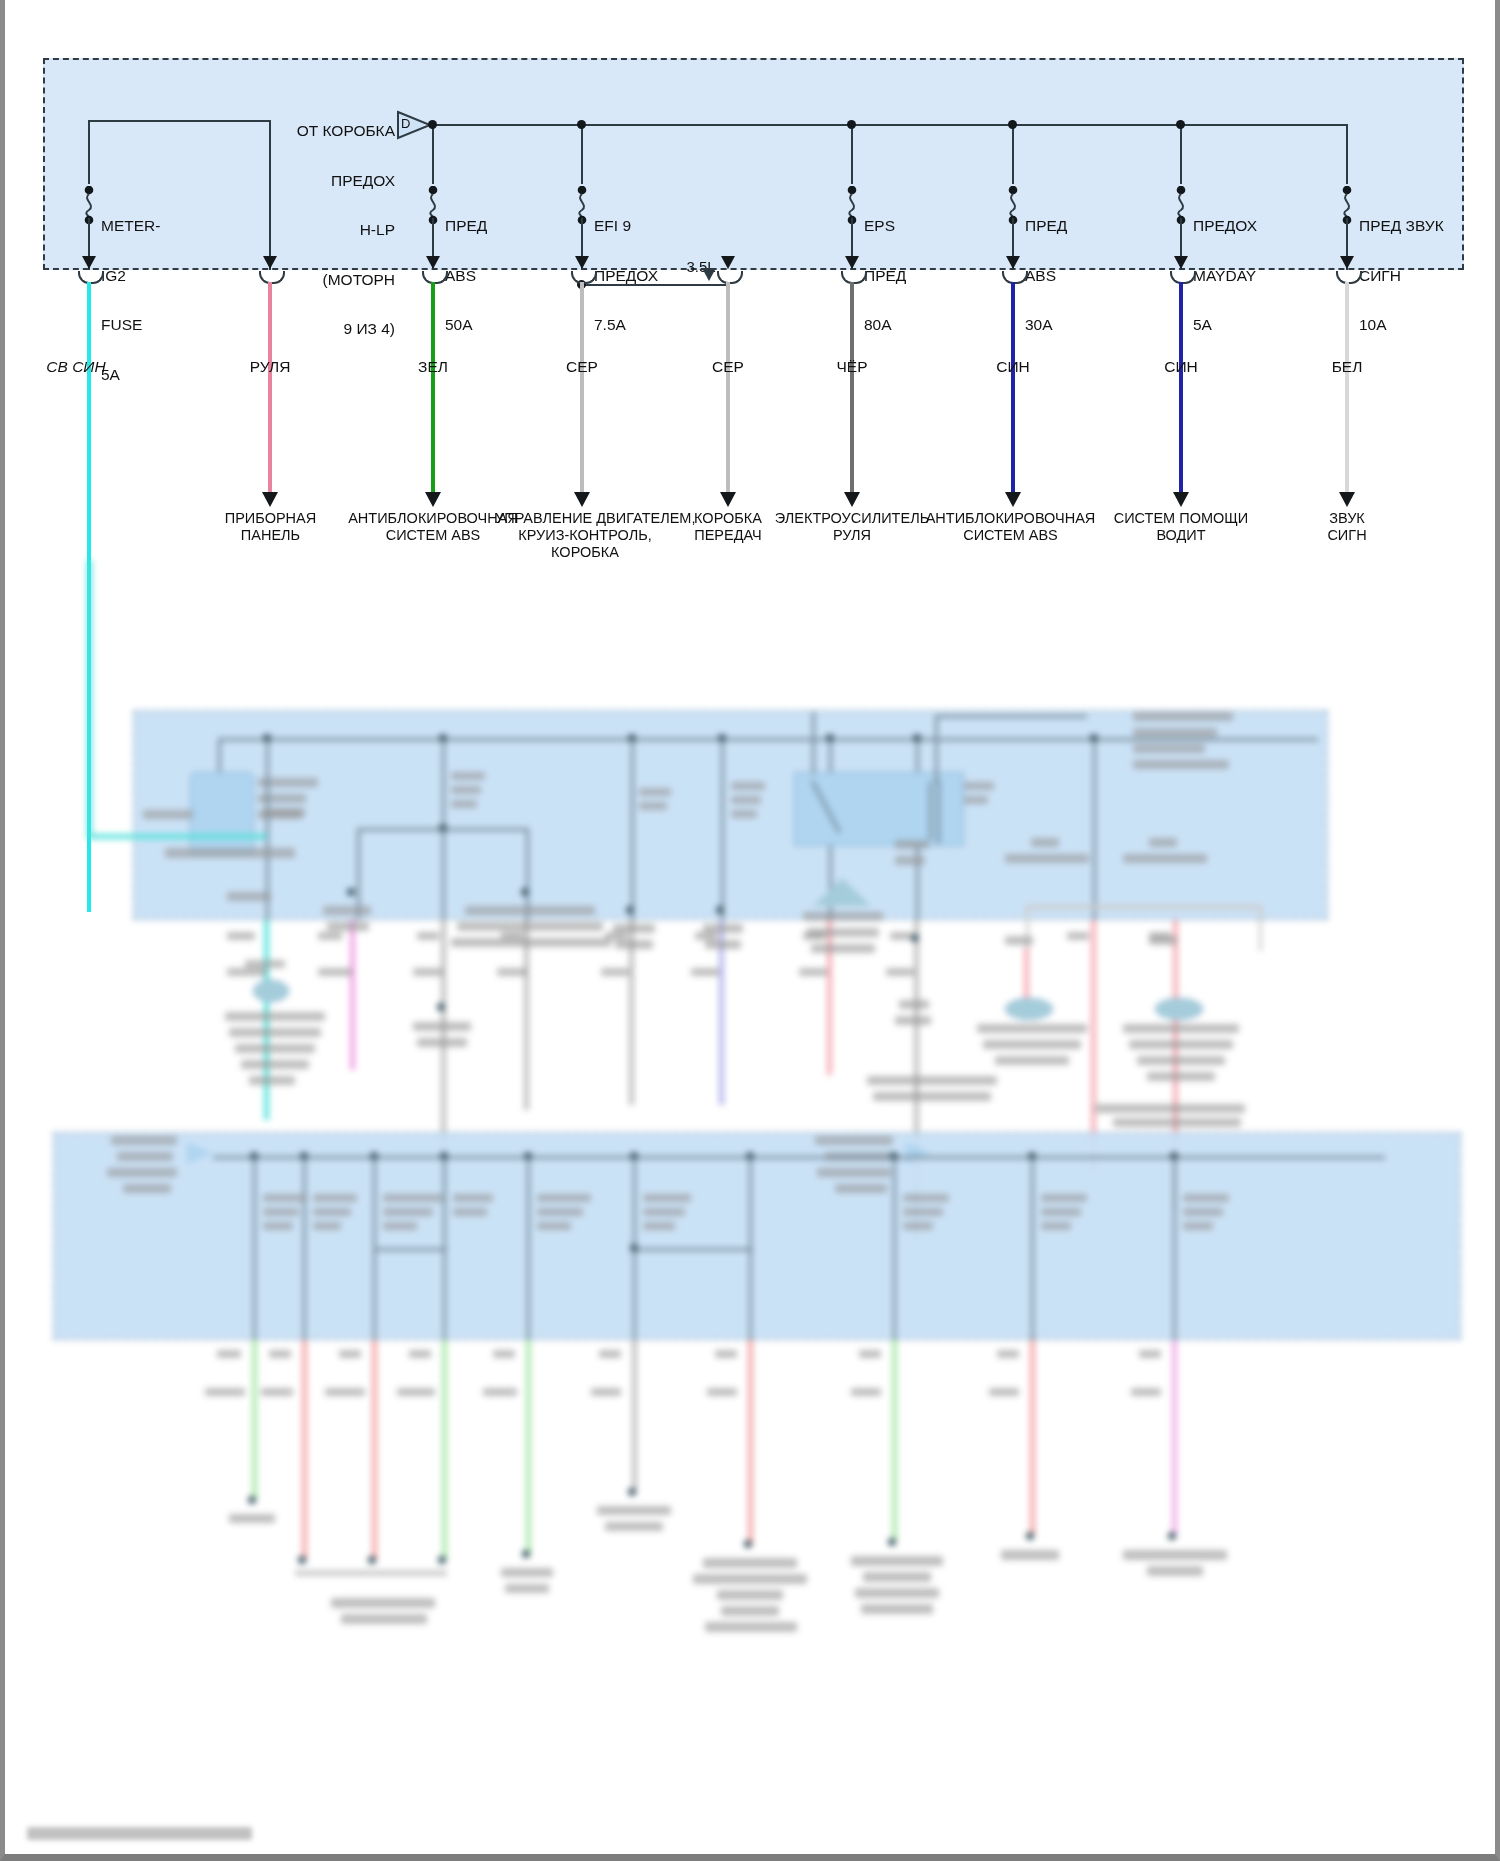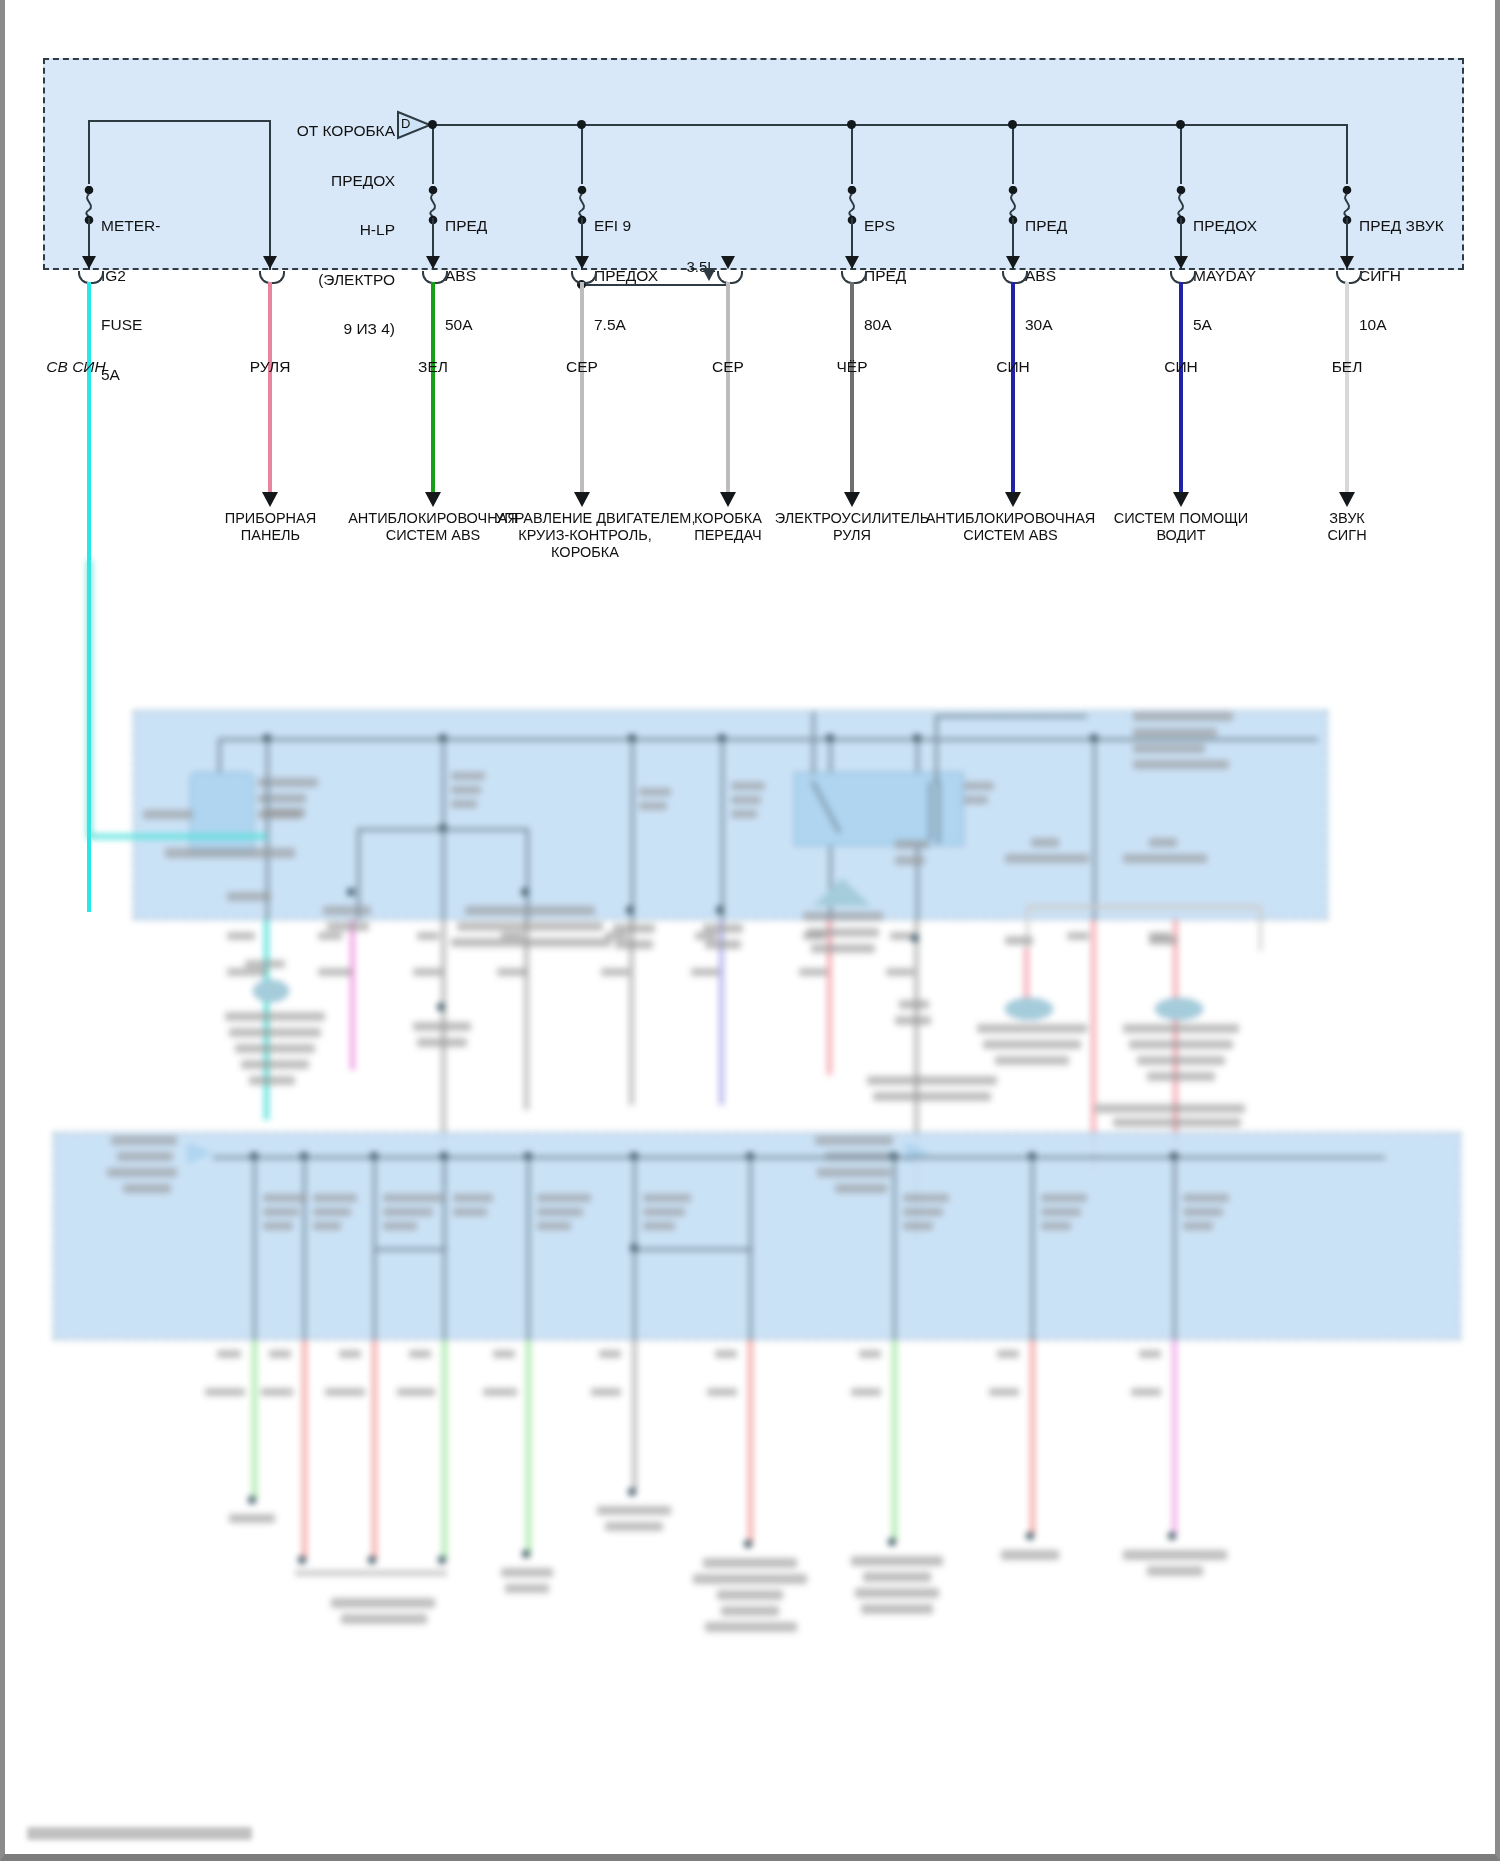--- a/index.html
+++ b/index.html
@@ -72,21 +72,21 @@
     <div>(ЛЕВАЯ СТОРОН МОТОРН ОТСЕКА)</div>
     <div>МОТОРНЫ ОТСЕК (БЛОК РЕЛЕ)</div>
   </div>
 
   <div id="topbox"></div>
 
   <div class="txt rgt" style="left:240px;top:90px;width:150px;font-size:15.5px;line-height:16.5px;">
     <div>ОТ КОРОБКА</div>
     <div>ПРЕДОХ</div>
     <div>H-LP</div>
-    <div>(ЭЛЕКТРО</div>
+    <div>(МОТОРН</div>
     <div>9 ИЗ 4)</div>
   </div>
 
   <div class="dtri" style="left:391px;top:110px;">
     <svg width="36" height="30" viewBox="0 0 36 30">
       <polygon points="2,2 34,15 2,28" fill="#cfe3f6" stroke="#2f3b42" stroke-width="2"></polygon>
     </svg>
   </div>
   <div class="txt" style="left:396px;top:116px;font-size:13px;">D</div>
 

